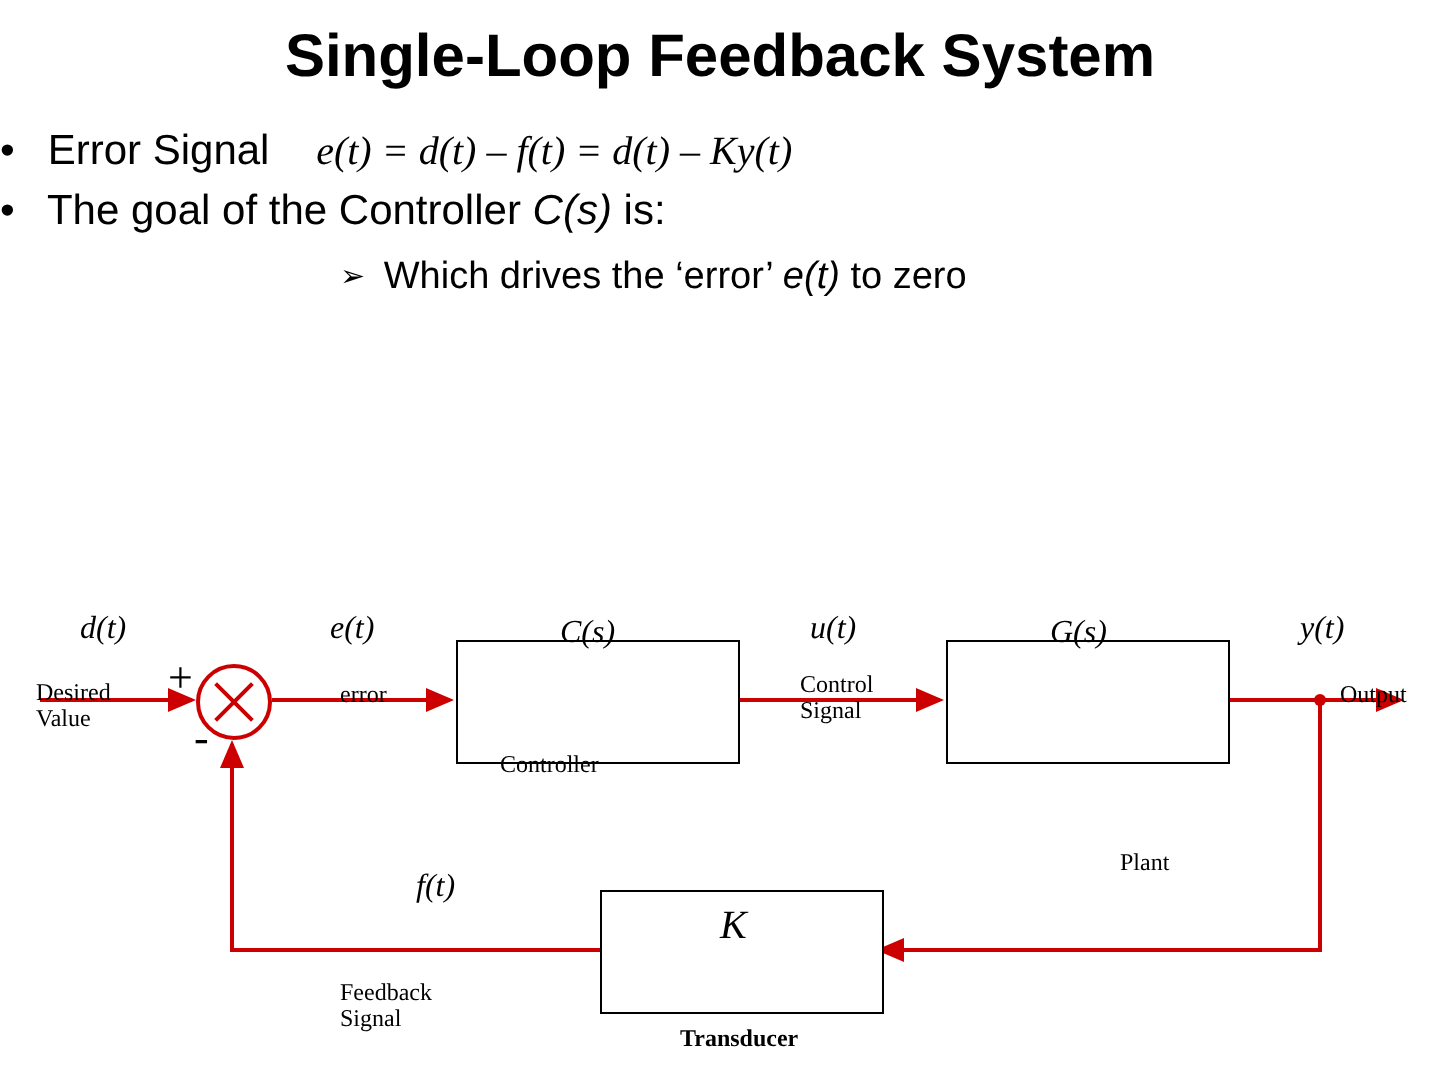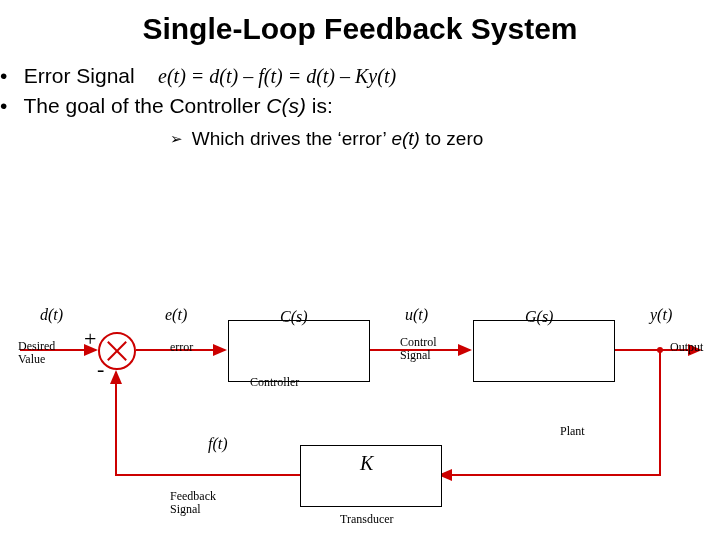--- a/index.html
+++ b/index.html
@@ -161,21 +161,21 @@
   <div class="box" style="left:228px; top:40px; width:140px; height:60px;"></div>
   <div class="mathlbl" style="left:280px; top:28px;">C(s)</div>
   <div class="lbl" style="left:250px; top:95px;">Controller</div>
 
   <div class="box" style="left:473px; top:40px; width:140px; height:60px;"></div>
   <div class="mathlbl" style="left:525px; top:28px;">G(s)</div>
   <div class="lbl" style="left:560px; top:108px;margin-top:36px;">Plant</div>
 
   <div class="box" style="left:300px; top:165px; width:140px; height:60px;"></div>
   <div class="mathlbl" style="left:360px; top:172px; font-style:italic; font-size:20px;">K</div>
-  <div class="lbl" style="left:340px; top:232px;">Transducer</div>
+  <div class="lbl" style="left:340px; top:232px;font-weight:bold;">Transducer</div>
 
   <div class="mathlbl" style="left:40px; top:26px;">d(t)</div>
   <div class="mathlbl" style="left:165px; top:26px;">e(t)</div>
   <div class="mathlbl" style="left:405px; top:26px;">u(t)</div>
   <div class="mathlbl" style="left:650px; top:26px;">y(t)</div>
   <div class="mathlbl" style="left:208px; top:155px;">f(t)</div>
 
   <div class="lbl" style="left:18px; top:60px; line-height:1.1;"><span style="white-space:pre;">Desired
 Value</span></div>
   <div class="lbl" style="left:170px; top:60px;">error</div>

